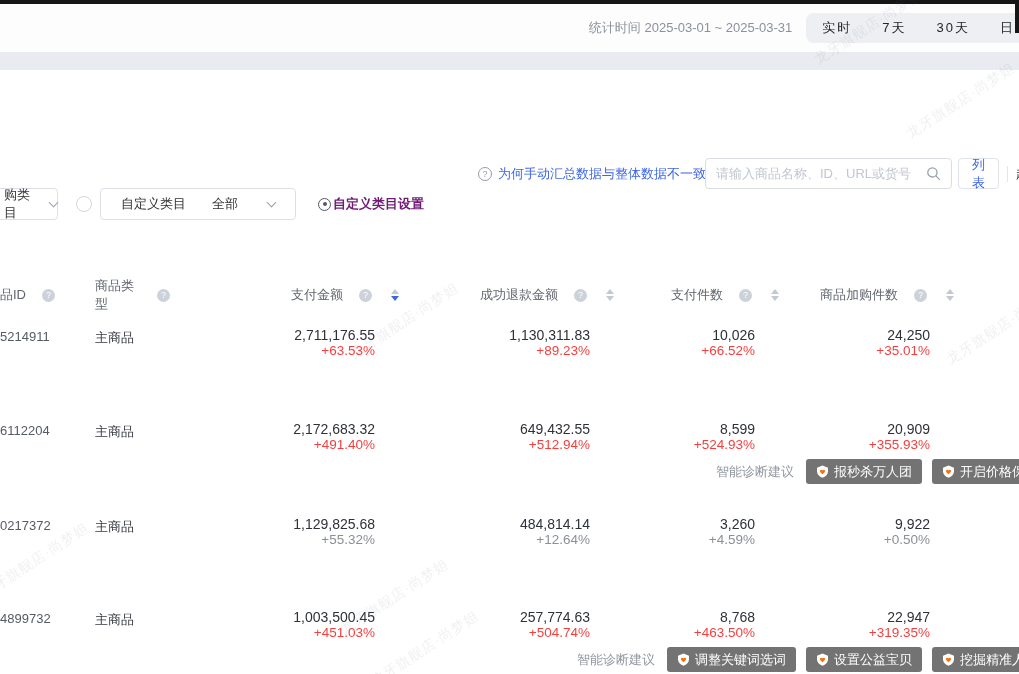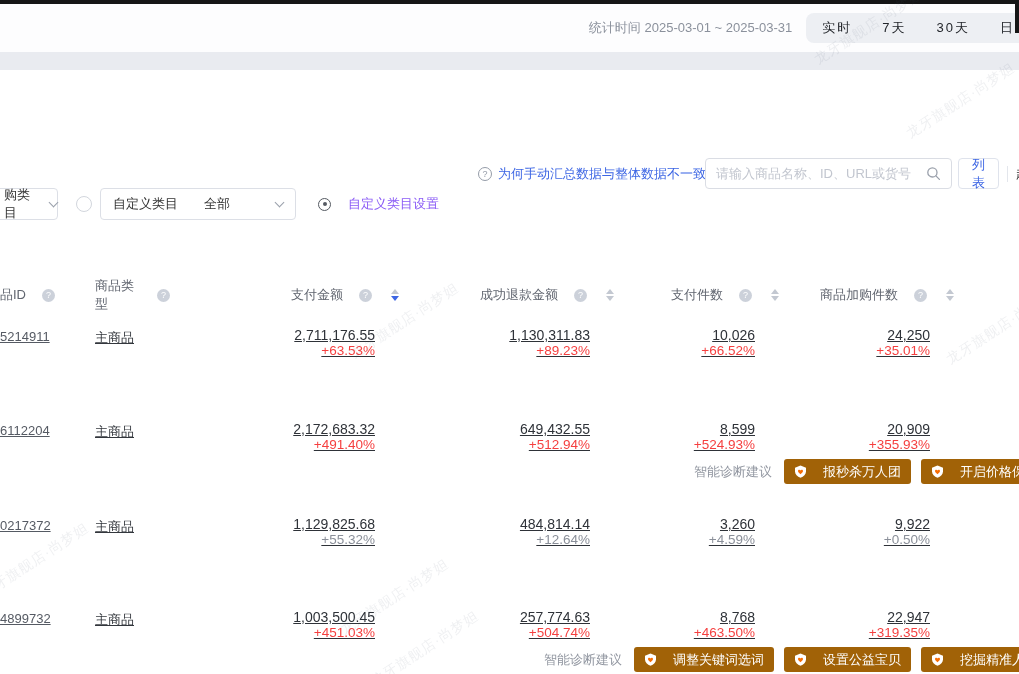--- a/index.html
+++ b/index.html
@@ -34,63 +34,63 @@
   .view-btn { height:31px; border:1px solid #dfe3ec; border-radius:4px; background:#fff;
               color:#3d66e4; font-size:13px; padding:0 13px; display:flex; align-items:center; cursor:pointer; }
   .view-divider { width:1px; height:16px; background:#e3e6ec; margin:0 8px; }
   .view-partial { font-size:13px; color:#333; white-space:nowrap; }
 
   
   .filter-row { position:absolute; left:0; top:188px; right:0; height:34px; }
   .select { position:absolute; height:32px; border:1px solid #dcdfe6; border-radius:4px; background:#fff;
             display:flex; align-items:center; font-size:13px; color:#333; cursor:pointer; }
   .select-cut { left:-42px; width:100px; padding-left:45px; }
-  .select-custom { left:100px; width:196px; padding:0 12px; }
+  .select-custom { left:100px; width:196px; padding:0 20px; }
   .chev { width:7px; height:7px; border-right:1.3px solid #9aa0ab; border-bottom:1.3px solid #9aa0ab;
           transform:rotate(45deg); margin-left:10px; margin-top:-4px; flex:none; }
   .radio { position:absolute; left:76px; top:8px; width:16px; height:16px; border:1px solid #d2d6dd;
            border-radius:50%; background:#fff; cursor:pointer; }
   .sel-label { color:#333; }
   .sel-value { margin-left:26px; color:#333; }
   .select-custom .chev { margin-left:auto; }
-  .cat-settings { position:absolute; left:318px; top:7px; display:flex; align-items:center; gap:17px;
-                  font-size:13px; color:#8b5cf6; cursor:pointer; }
+  .cat-settings { position:absolute; left:318px; top:7px; display:flex; align-items:center; gap:2px;
+                  font-size:13px; color:#701a75; cursor:pointer;font-weight:bold; }
   .gear-dot { width:13px; height:13px; border:1.4px solid #555a62; border-radius:50%; position:relative; }
   .gear-dot::after { content:""; position:absolute; left:50%; top:50%; width:4px; height:4px;
                      margin:-2px 0 0 -2px; background:#555a62; border-radius:50%; }
 
   
   .tbl { position:absolute; left:0; top:283px; right:0; }
   .grid { display:grid; grid-template-columns:95px 75px 205px 215px 165px 175px; }
   .th { font-size:13px; color:#60656f; display:flex; align-items:center; gap:16px; height:24px; }
   .th.num { justify-content:flex-end; margin-right:-24px; }
   .qmark-f { width:13px; height:13px; background:#ccd1da; border-radius:50%; color:#fff; font-size:9px;
              line-height:13px; text-align:center; display:inline-block; flex:none; }
   .sort { display:flex; flex-direction:column; gap:2px; margin-left:3px; cursor:pointer; }
   .tri-up { width:0; height:0; border-left:4px solid transparent; border-right:4px solid transparent;
             border-bottom:5px solid #c3c8d1; }
   .tri-down { width:0; height:0; border-left:4px solid transparent; border-right:4px solid transparent;
               border-top:5px solid #c3c8d1; }
   .tri-down.active { border-top-color:#3d66e4; }
 
   .trow { padding-top:20px; }
   .r1 { height:94px; } .r2 { height:95px; } .r3 { height:93px; }
-  .cell { font-size:14px; color:#2e3238;text-decoration:underline; }
+  .cell { font-size:14px; color:#2e3238; }
   .cell.num { text-align:right; }
   .cell .val { white-space:nowrap; }
   .cell .delta { font-size:13.5px; margin-top:0; white-space:nowrap; }
   .delta.red { color:#f53f3f; }
   .delta.gray { color:#8a8f99; }
   .c-id { font-size:13px; color:#555a63; padding-top:2px; }
   .c-type { font-size:13px; color:#33373d; padding-top:2px; }
 
   .diag { display:flex; justify-content:flex-end; align-items:center; gap:10px;
           margin-top:7px; margin-right:-16px; height:25px; }
   .diag-label { font-size:13px; color:#9196a0; margin-right:2px; white-space:nowrap; }
-  .diag-btn { display:inline-flex; align-items:center; gap:16px; background:#a16207; color:#fff;
+  .diag-btn { display:inline-flex; align-items:center; gap:5px; background:#737373; color:#fff;
               font-size:13px; height:25px; padding:0 10px; border-radius:3px; cursor:pointer; white-space:nowrap; }
   .diag-btn svg { flex:none; }
 
   
   .wm { position:absolute; transform:rotate(-33deg); font-size:14px; letter-spacing:1px;
         color:rgba(80,92,114,0.09); white-space:nowrap; pointer-events:none; }
 </style>
 </head>
 <body>
 

